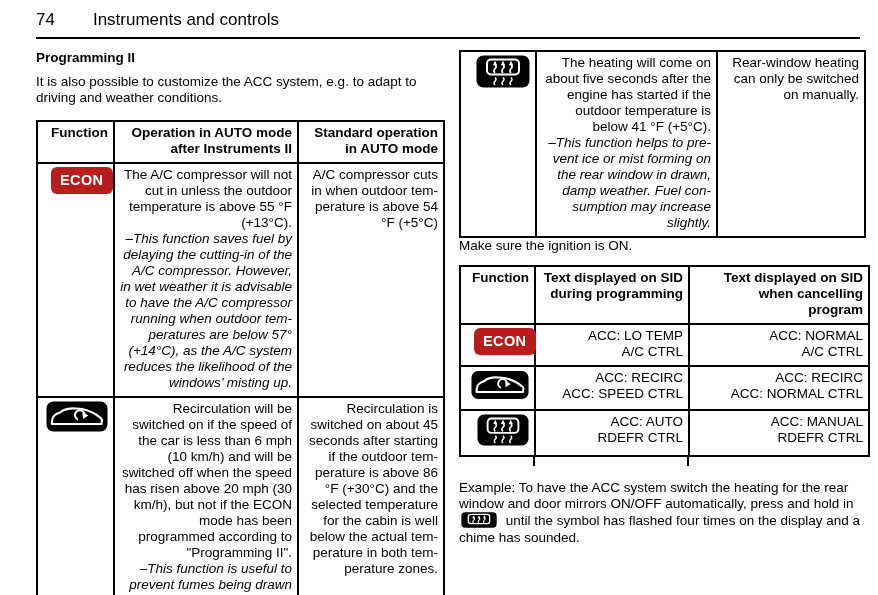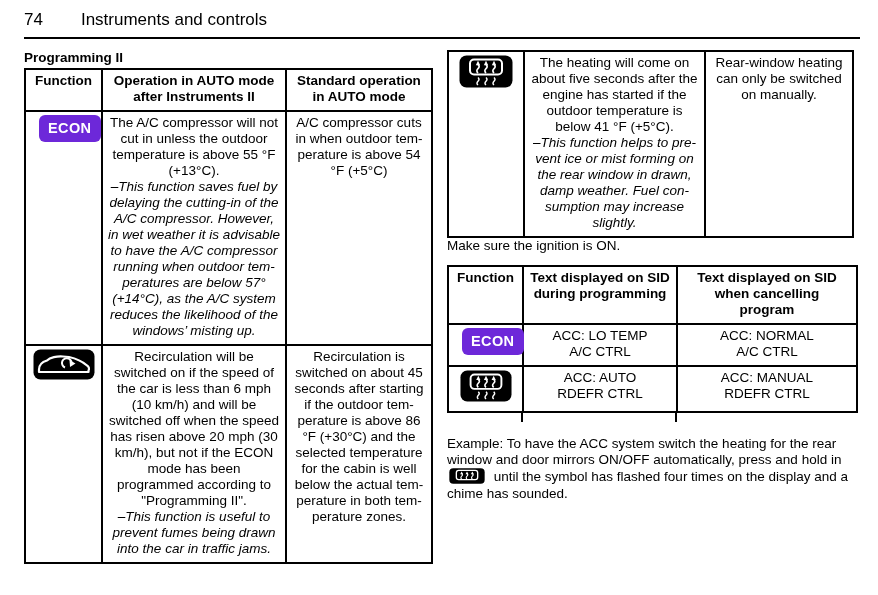--- a/index.html
+++ b/index.html
@@ -1,48 +1,48 @@
 <!DOCTYPE html>
 <html><head>
 <meta charset="utf-8">
 <style>
   * { box-sizing: border-box; }
   html,body { margin:0; padding:0; background:#fff; }
   .page {
     width:878px; height:595px; background:#ffffff; color:#000;
     font-family:"Liberation Sans", sans-serif; font-size:13.5px; line-height:16px;
-    padding:12px 18px 0 24px; overflow:hidden; position:relative;
+    padding:12px 18px 0 36px; overflow:hidden; position:relative;
   }
   
   .page-header { display:flex; align-items:baseline; border-bottom:2px solid #000; padding-bottom:9px; }
   .page-num { font-size:17px; }
   .page-title { font-size:17px; font-weight:400; margin:0 0 0 38px;text-align:right; }
   
   .columns { display:flex; margin-top:11px; }
   .col-left { width:408px; }
   .col-right { width:415px; margin-left:15px; }
-  .section-title { font-size:13.5px; font-weight:bold; margin:0 0 2px 0; }
+  .section-title { font-size:13.5px; font-weight:bold; margin:0 0 8px 0; }
   p { margin:0; }
   .intro { white-space:pre-line; margin-bottom:14px; }
   
   table.t { border-collapse:collapse; table-layout:fixed; }
   .t th, .t td {
     border:2px solid #000; padding:3px 5px 5px 5px;
-    font-size:13.5px; line-height:16px; text-align:center; vertical-align:top;
+    font-size:13.5px; line-height:16px; text-align:right; vertical-align:top;
   }
   .t th { font-weight:bold; white-space:pre-line; }
   .icon-cell { text-align:center; padding-top:6px; }
   .note { display:block; font-style:italic; }
   .pre { white-space:pre-line; }
   
   .stubs { position:relative; height:10px; }
   .stub { position:absolute; top:0; width:2px; height:9px; background:#000; }
   
   .badge-econ {
-    display:inline-block; background:#6d28d9; color:#fff; border-radius:6px;
+    display:inline-block; background:#b91c1c; color:#fff; border-radius:6px;
     padding:6px 9px; font-size:14.5px; font-weight:bold; letter-spacing:.4px; line-height:1;margin-left:8px;
   }
   
   .prog-para { margin:16px 0 8px 0; }
   .ignition { margin:0 0 11px 0; }
   .example { margin-top:13px; }
   .inline-icon { vertical-align:middle; margin:0 5px 2px 2px; }
 </style>
 </head>
 <body>
@@ -51,20 +51,22 @@
 
   <div class="page-header">
     <span class="page-num">74</span>
     <h1 class="page-title">Instruments and controls</h1>
   </div>
 
   <div class="columns">
 
     <section class="col-left">
       <h2 class="section-title">Programming II</h2>
+      <p class="intro">It is also possible to customize the ACC system, e.g. to adapt to
+driving and weather conditions.</p>
 
       <table class="t" style="width:407px">
         <colgroup>
             <col style="width:77px">
             <col style="width:184px">
             <col style="width:146px">
           </colgroup>
         <thead>
           <tr>
             <th>Function</th>
@@ -159,20 +161,34 @@
         </thead>
         <tbody>
           <tr>
             <td class="icon-cell">
               <span class="badge-econ"><span>ECON</span></span>
             </td>
             <td class="pre">ACC: LO TEMP
 A/C CTRL</td>
             <td class="pre">ACC: NORMAL
 A/C CTRL</td>
+          </tr>
+          <tr>
+            <td class="icon-cell">
+              <svg class="icon" width="58" height="30" viewBox="0 0 62 31">
+                <rect x="0.5" y="0.5" width="61" height="30" rx="7" fill="#000"></rect>
+                <path d="M6,23 L6,20.5 C6,16 9,13 14,11.5 C17,8.5 24,7 30,7.5 L36,8 C43,9.5 50,13 54,16.5 C56,17.5 56.5,20 55.5,21.5 L55.5,23 Z" fill="none" stroke="#fff" stroke-width="2.2" stroke-linejoin="round"></path>
+                <path d="M32,18.5 a4.8,4.8 0 1 1 6.2,-2.6" fill="none" stroke="#fff" stroke-width="2"></path>
+                <polygon points="36.5,11 42.5,14.5 37,18" fill="#fff"></polygon>
+              </svg>
+            </td>
+            <td class="pre">ACC: RECIRC
+ACC: SPEED CTRL</td>
+            <td class="pre">ACC: RECIRC
+ACC: NORMAL CTRL</td>
           </tr>
           <tr>
             <td class="icon-cell">
               <svg class="icon" width="52" height="32" viewBox="0 0 54 33">
                 <rect x="0.5" y="0.5" width="53" height="32" rx="7" fill="#000"></rect>
                 <rect x="11" y="4.5" width="32" height="15" rx="4" fill="none" stroke="#fff" stroke-width="2"></rect>
                 <path d="M19,18 q-2.3,-2.1 0,-4.4 q2.3,-2.2 0,-4.1" fill="none" stroke="#fff" stroke-width="1.7"></path>
                 <polygon points="16.8,10.2 21.2,10.2 19,5.8" fill="#fff"></polygon>
                 <path d="M27,18 q-2.3,-2.1 0,-4.4 q2.3,-2.2 0,-4.1" fill="none" stroke="#fff" stroke-width="1.7"></path>
                 <polygon points="24.8,10.2 29.2,10.2 27,5.8" fill="#fff"></polygon>

